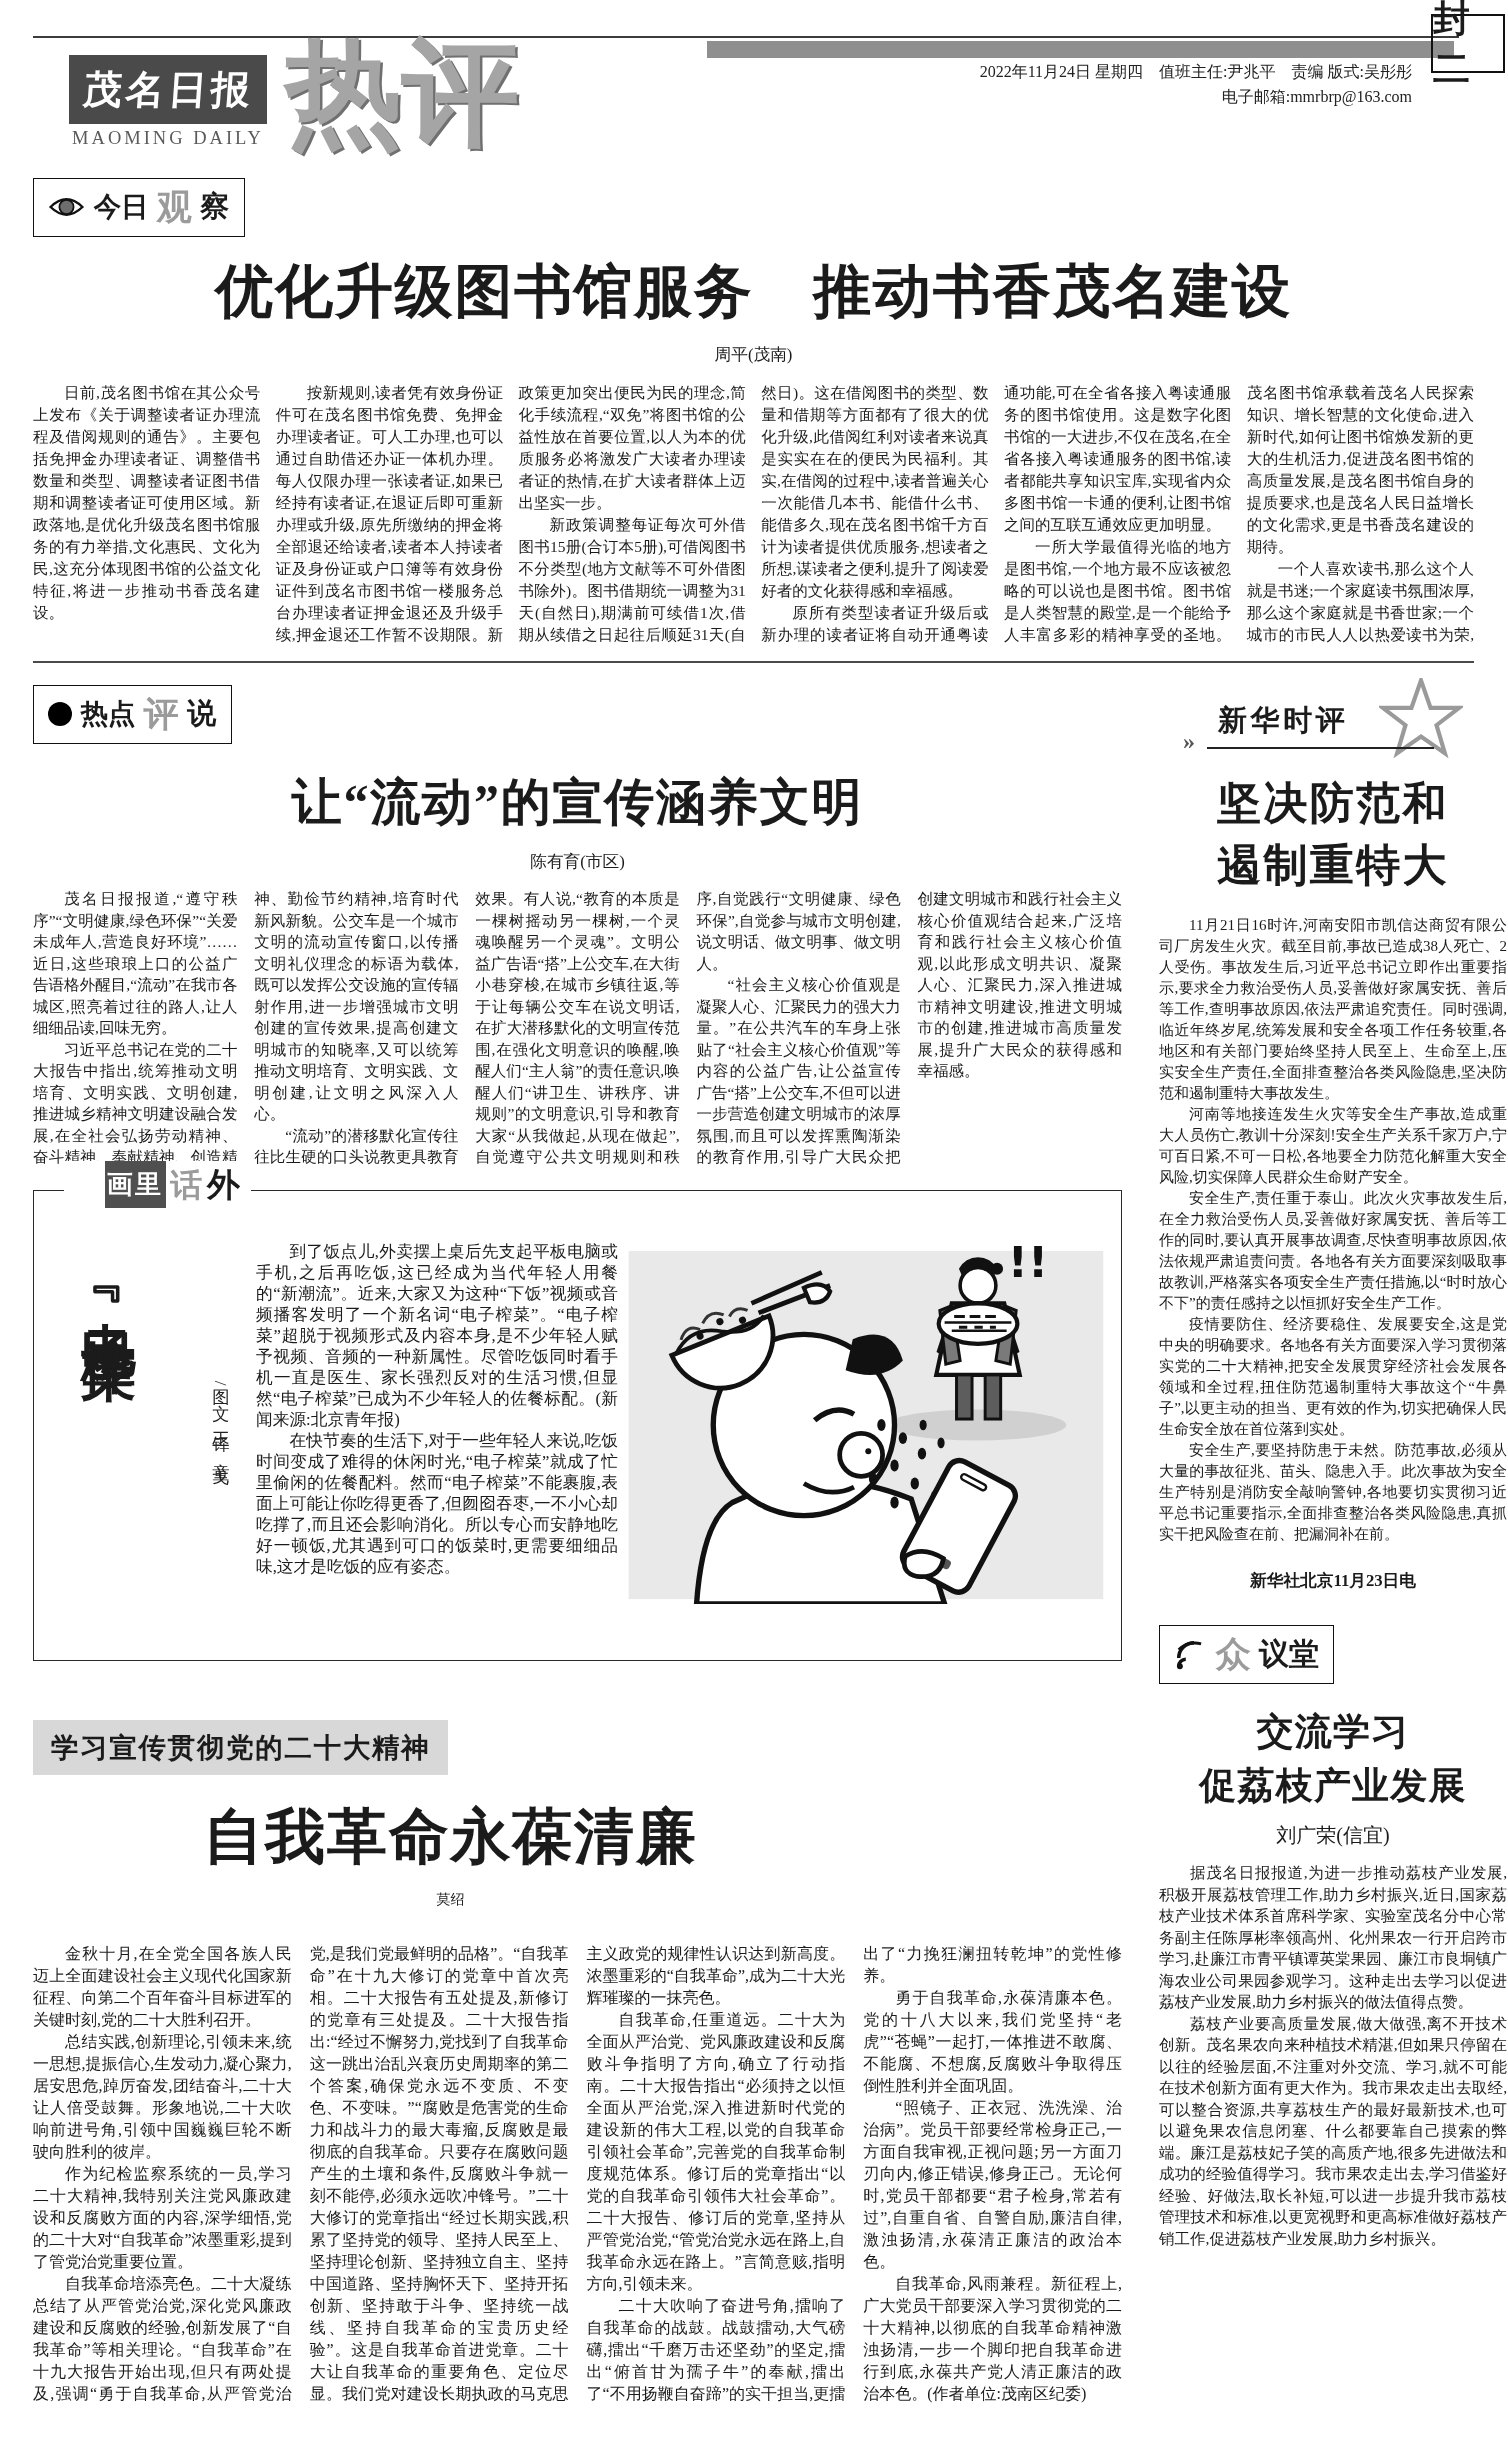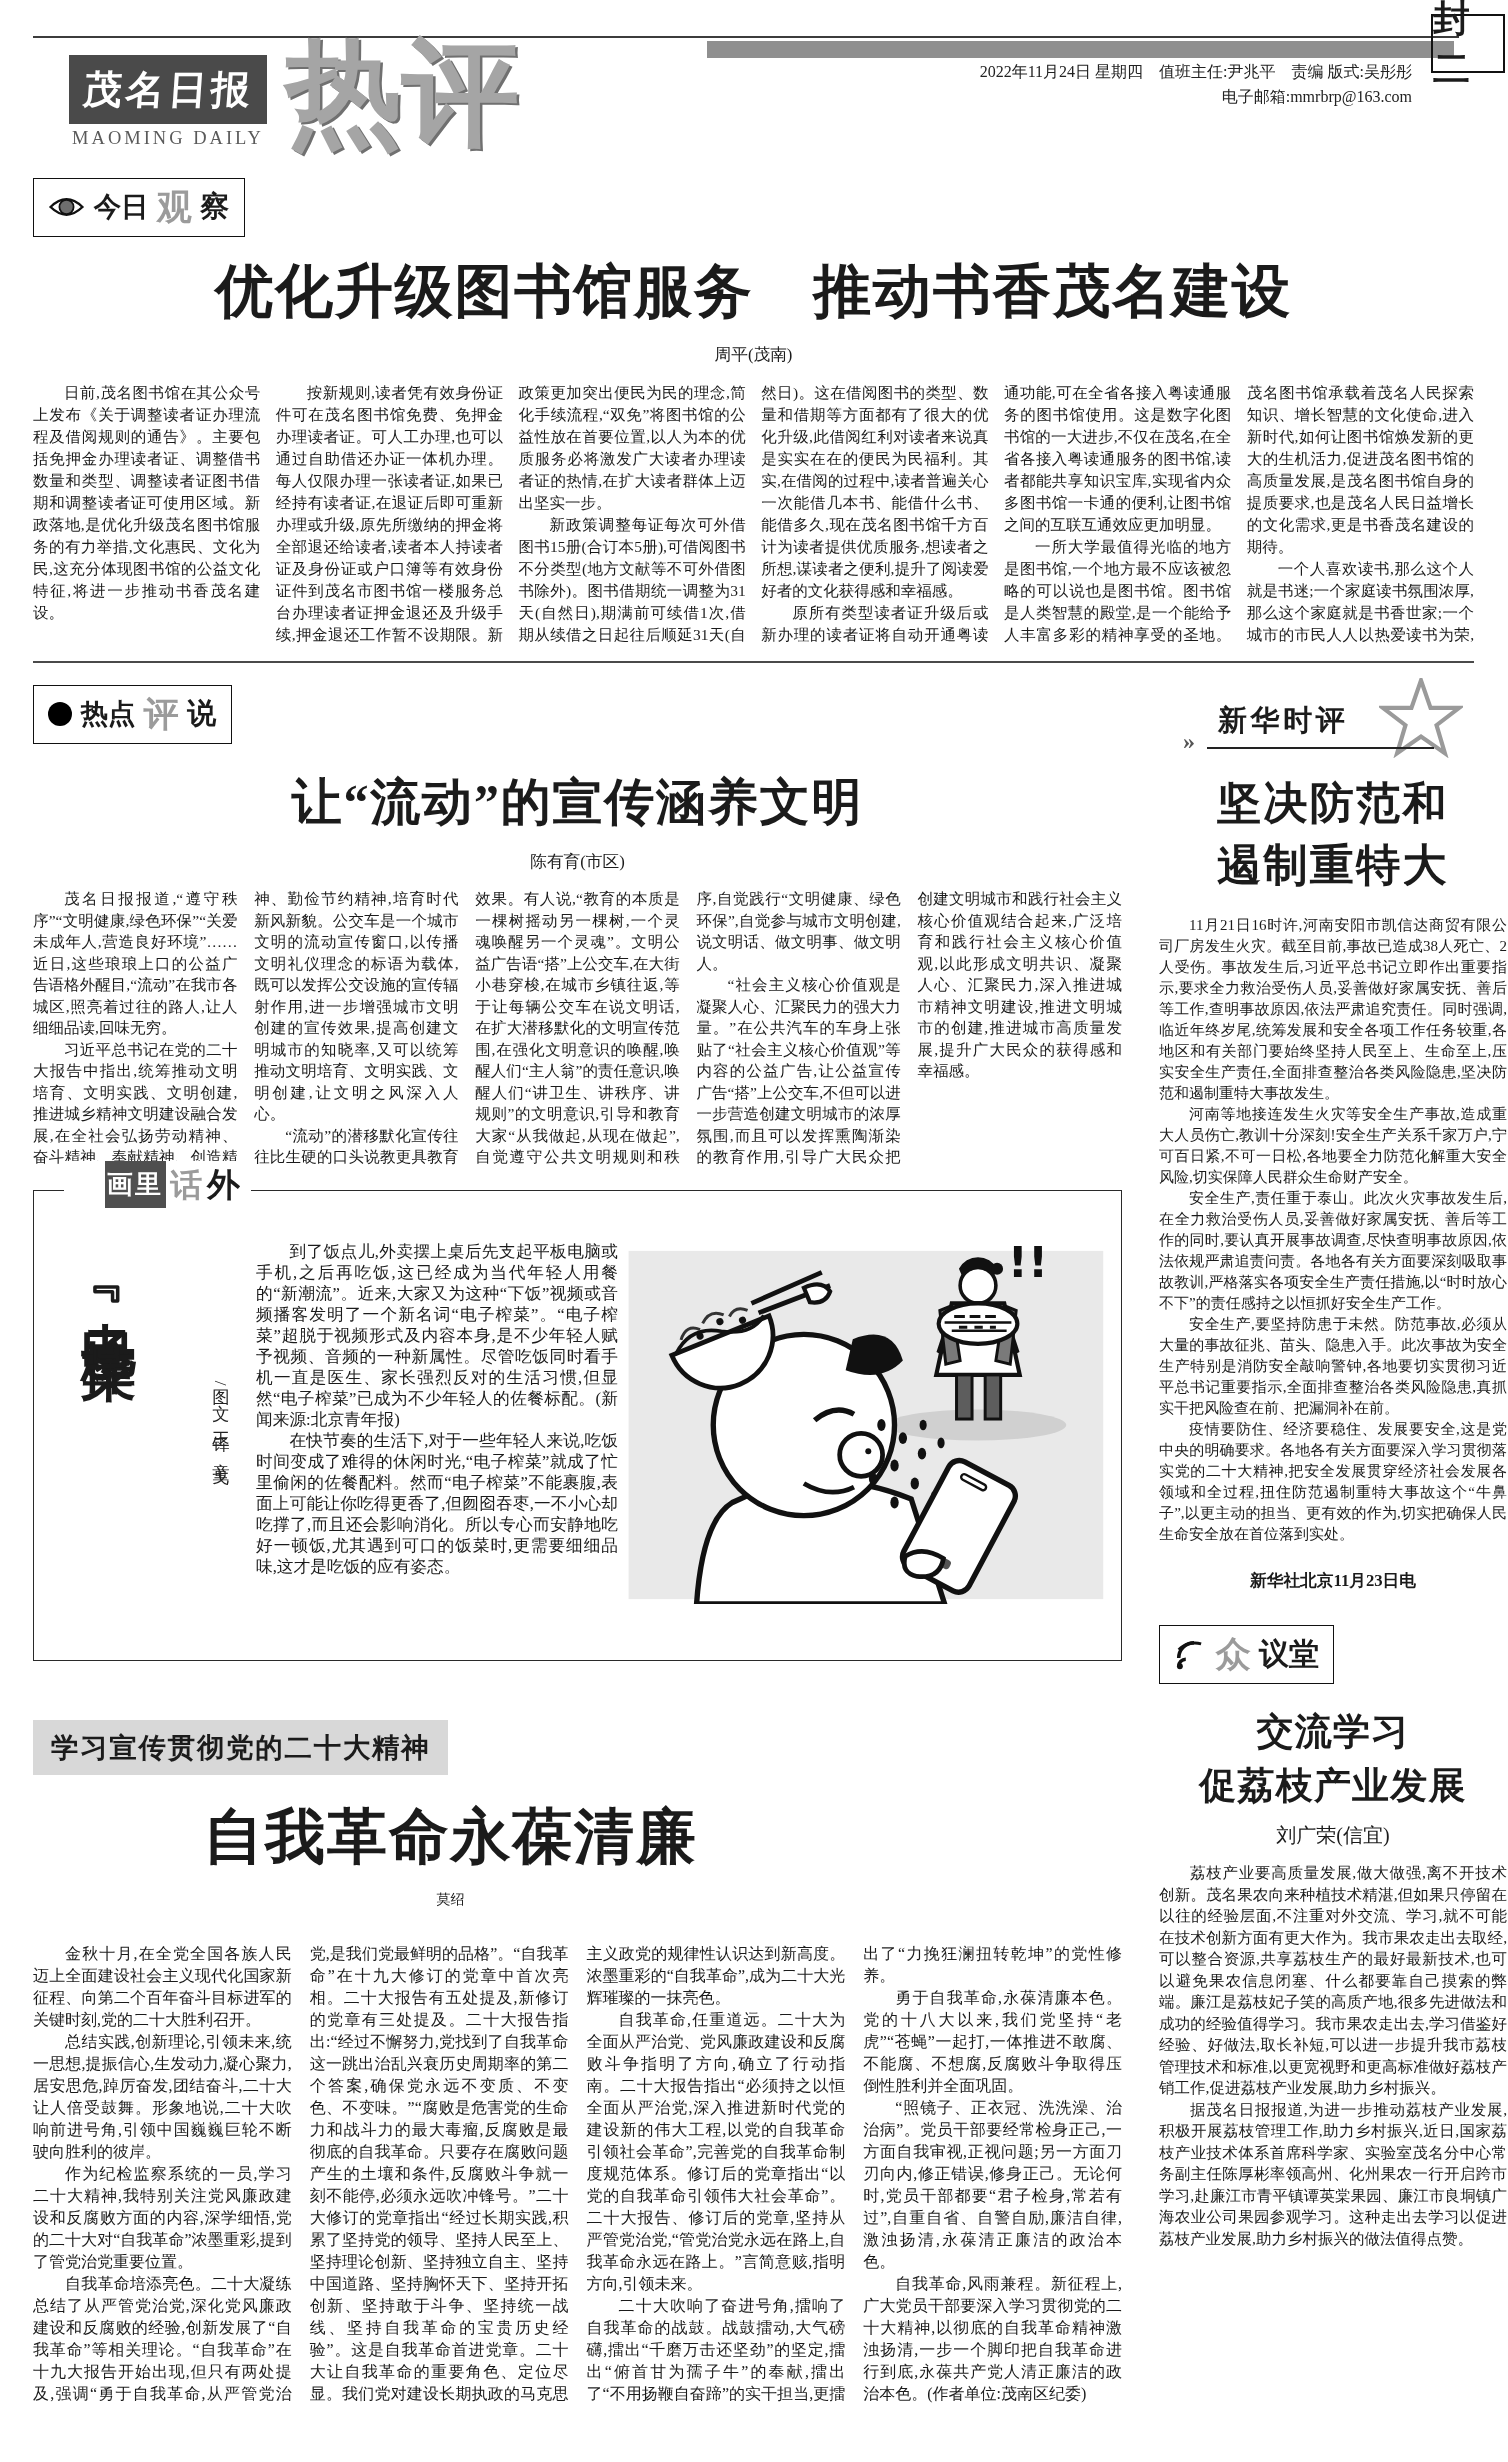--- a/index.html
+++ b/index.html
@@ -146,22 +146,22 @@
       <span class="ul"></span>
     </div>
     <div class="xh-headline">
         <div>坚决防范和</div>
         <div>遏制重特大</div>
       </div>
     <div class="body-txt xh-body">
         <p>11月21日16时许,河南安阳市凯信达商贸有限公司厂房发生火灾。截至目前,事故已造成38人死亡、2人受伤。事故发生后,习近平总书记立即作出重要指示,要求全力救治受伤人员,妥善做好家属安抚、善后等工作,查明事故原因,依法严肃追究责任。同时强调,临近年终岁尾,统筹发展和安全各项工作任务较重,各地区和有关部门要始终坚持人民至上、生命至上,压实安全生产责任,全面排查整治各类风险隐患,坚决防范和遏制重特大事故发生。</p>
         <p>河南等地接连发生火灾等安全生产事故,造成重大人员伤亡,教训十分深刻!安全生产关系千家万户,宁可百日紧,不可一日松,各地要全力防范化解重大安全风险,切实保障人民群众生命财产安全。</p>
         <p>安全生产,责任重于泰山。此次火灾事故发生后,在全力救治受伤人员,妥善做好家属安抚、善后等工作的同时,要认真开展事故调查,尽快查明事故原因,依法依规严肃追责问责。各地各有关方面要深刻吸取事故教训,严格落实各项安全生产责任措施,以“时时放心不下”的责任感持之以恒抓好安全生产工作。</p>
+        <p>疫情要防住、经济要稳住、发展要安全,这是党中央的明确要求。各地各有关方面要深入学习贯彻落实党的二十大精神,把安全发展贯穿经济社会发展各领域和全过程,扭住防范遏制重特大事故这个“牛鼻子”,以更主动的担当、更有效的作为,切实把确保人民生命安全放在首位落到实处。</p>
         <p>安全生产,要坚持防患于未然。防范事故,必须从大量的事故征兆、苗头、隐患入手。此次事故为安全生产特别是消防安全敲响警钟,各地要切实贯彻习近平总书记重要指示,全面排查整治各类风险隐患,真抓实干把风险查在前、把漏洞补在前。</p>
-        <p>疫情要防住、经济要稳住、发展要安全,这是党中央的明确要求。各地各有关方面要深入学习贯彻落实党的二十大精神,把安全发展贯穿经济社会发展各领域和全过程,扭住防范遏制重特大事故这个“牛鼻子”,以更主动的担当、更有效的作为,切实把确保人民生命安全放在首位落到实处。</p>
       </div>
     <div class="xh-sign">新华社北京11月23日电</div>
 
     <div class="badge-box yt-badge">
       <span>
         <svg width="33" height="33" viewBox="0 0 56 56">
           <g stroke="#111" stroke-width="6" fill="none">
             <path d="M8,48 a12,12 0 0 1 12,-12"></path>
             <path d="M8,34 a26,26 0 0 1 26,-26"></path>
             <path d="M8,20 a38,38 0 0 1 38,-10" stroke-width="5"></path>
@@ -171,22 +171,22 @@
       </span>
       <span class="badge-gray">众</span>
       <span class="badge-strong" style="font-size:30px;">议堂</span>
     </div>
     <div class="ly-headline">
         <div>交流学习</div>
         <div>促荔枝产业发展</div>
       </div>
     <div class="ly-byline">刘广荣(信宜)</div>
     <div class="body-txt ly-body">
+        <p>据茂名日报报道,为进一步推动荔枝产业发展,积极开展荔枝管理工作,助力乡村振兴,近日,国家荔枝产业技术体系首席科学家、实验室茂名分中心常务副主任陈厚彬率领高州、化州果农一行开启跨市学习,赴廉江市青平镇谭英棠果园、廉江市良垌镇广海农业公司果园参观学习。这种走出去学习以促进荔枝产业发展,助力乡村振兴的做法值得点赞。</p>
         <p>荔枝产业要高质量发展,做大做强,离不开技术创新。茂名果农向来种植技术精湛,但如果只停留在以往的经验层面,不注重对外交流、学习,就不可能在技术创新方面有更大作为。我市果农走出去取经,可以整合资源,共享荔枝生产的最好最新技术,也可以避免果农信息闭塞、什么都要靠自己摸索的弊端。廉江是荔枝妃子笑的高质产地,很多先进做法和成功的经验值得学习。我市果农走出去,学习借鉴好经验、好做法,取长补短,可以进一步提升我市荔枝管理技术和标准,以更宽视野和更高标准做好荔枝产销工作,促进荔枝产业发展,助力乡村振兴。</p>
-        <p>据茂名日报报道,为进一步推动荔枝产业发展,积极开展荔枝管理工作,助力乡村振兴,近日,国家荔枝产业技术体系首席科学家、实验室茂名分中心常务副主任陈厚彬率领高州、化州果农一行开启跨市学习,赴廉江市青平镇谭英棠果园、廉江市良垌镇广海农业公司果园参观学习。这种走出去学习以促进荔枝产业发展,助力乡村振兴的做法值得点赞。</p>
       </div>
   </aside>
 
   <section class="cartoon">
     <div class="badge">
       <span class="stamp">画里</span>
       <span class="hw-gray">话</span>
       <span class="hw-black">外</span>
     </div>
     <div class="v-title">『电子榨菜』</div>

